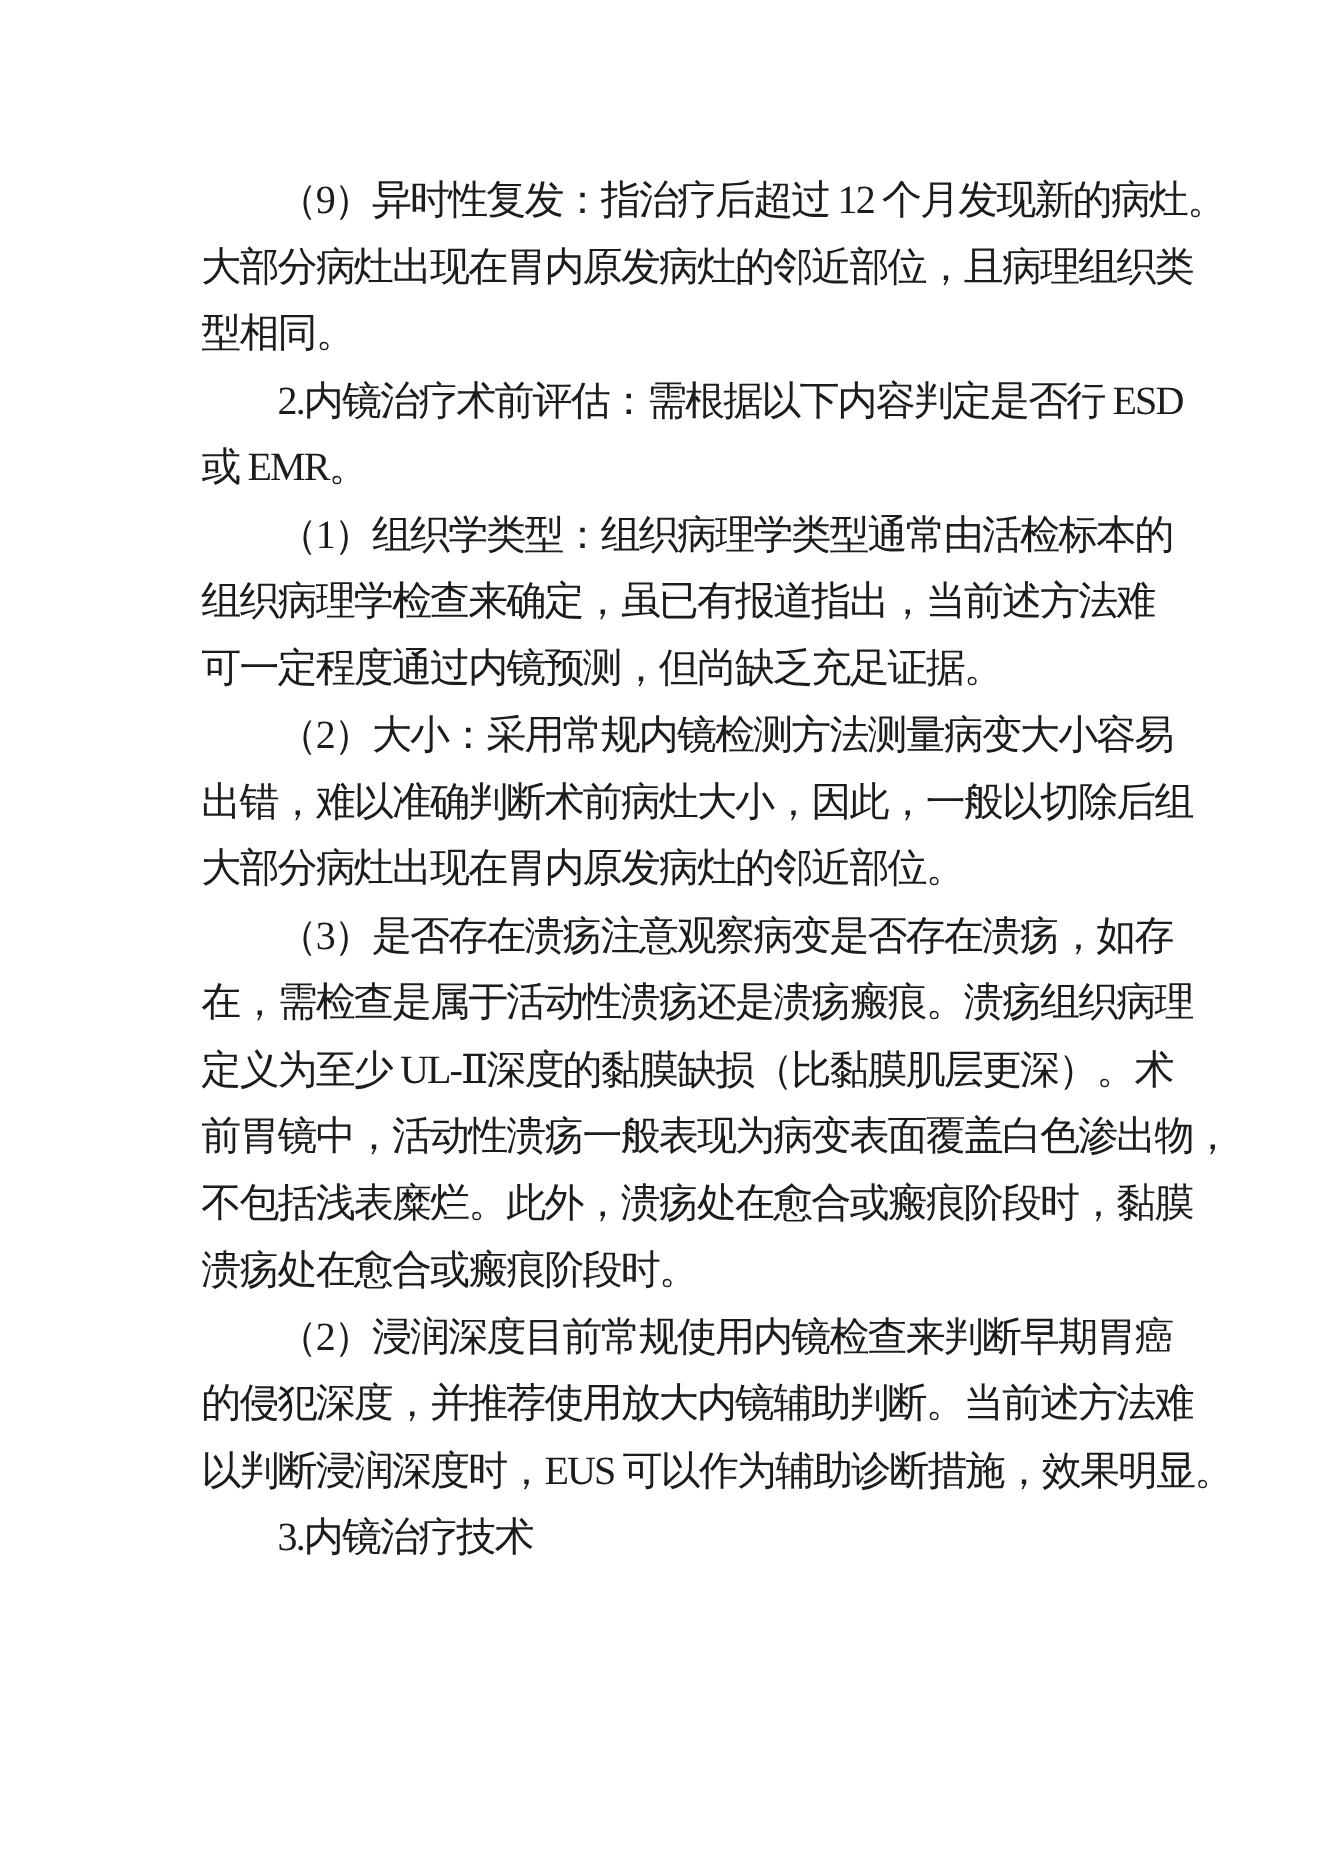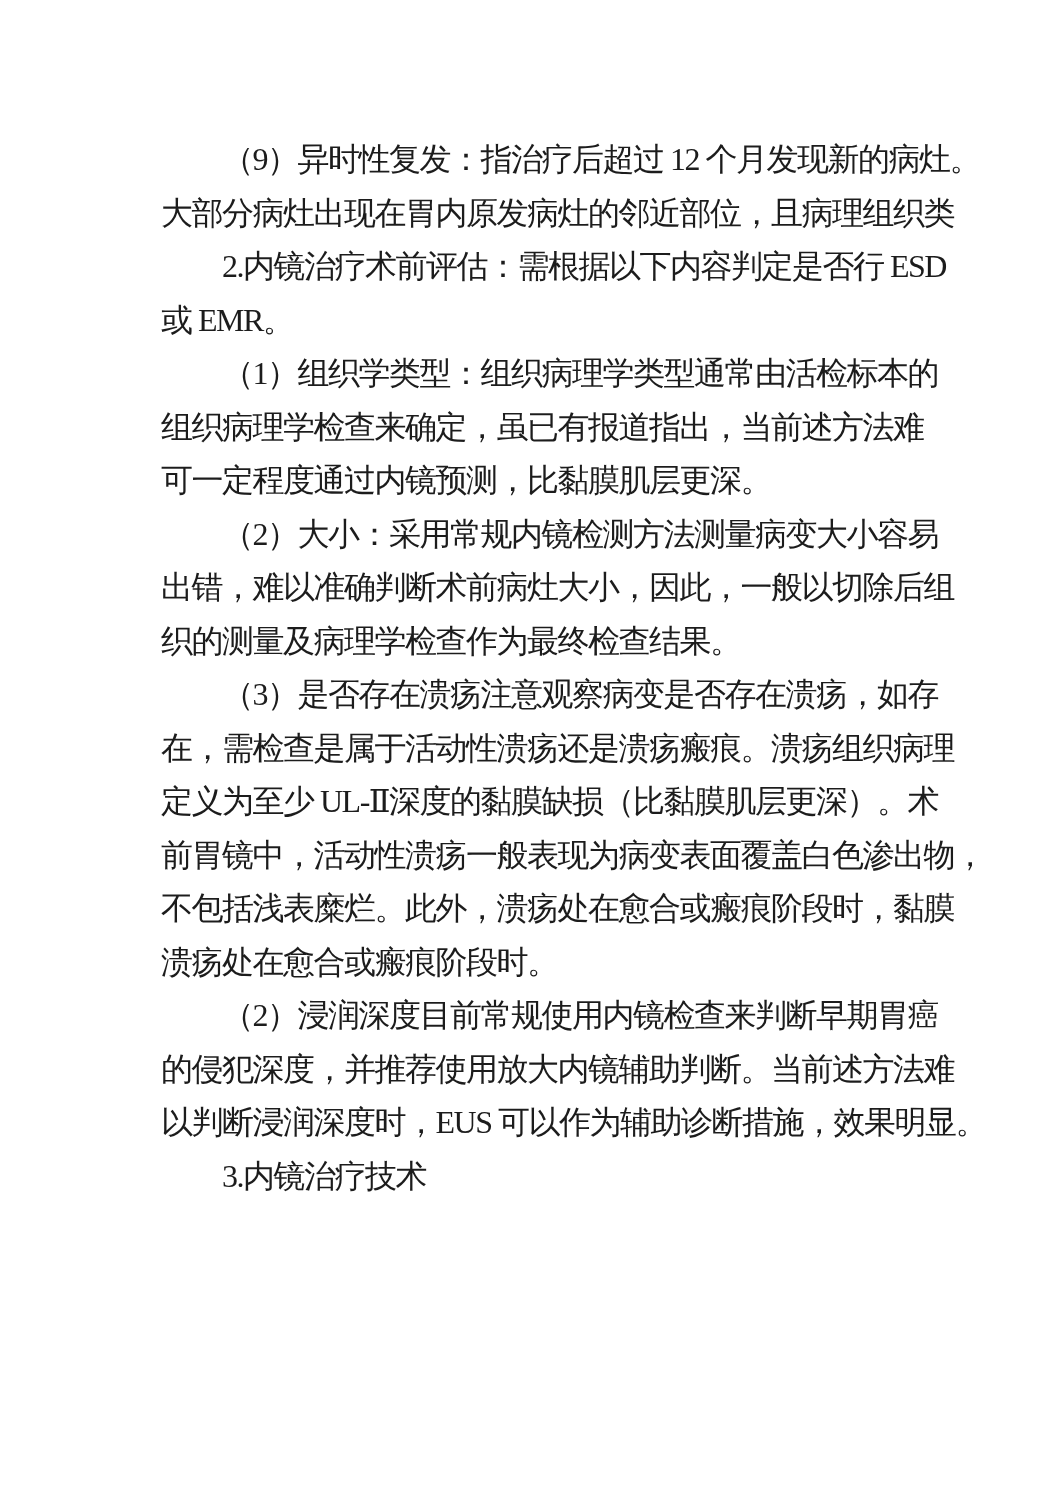--- a/index.html
+++ b/index.html
@@ -45,28 +45,29 @@
     color: #0369a1;
   }
 </style>
 </head>
 <body>
 
 <div class="page">
   <div class="textblock">
     <div class="line">　　（9）异时性复发：指治疗后超过 12 个月发现新的病灶。</div>
     <div class="line">大部分病灶出现在胃内原发病灶的邻近部位，且病理组织类</div>
+    <div class="line end">型相同。</div>
     <div class="line">　　2.内镜治疗术前评估：需根据以下内容判定是否行 ESD</div>
     <div class="line end">或 EMR。</div>
     <div class="line">　　（1）组织学类型：组织病理学类型通常由活检标本的</div>
     <div class="line">组织病理学检查来确定，虽已有报道指出，当前述方法难</div>
-    <div class="line end">可一定程度通过内镜预测，比黏膜肌层更深。</div>
+    <div class="line end">可一定程度通过内镜预测，但尚缺乏充足证据。</div>
     <div class="line">　　（2）大小：采用常规内镜检测方法测量病变大小容易</div>
     <div class="line">出错，难以准确判断术前病灶大小，因此，一般以切除后组</div>
-    <div class="line end">织的测量及病理学检查作为最终检查结果。</div>
+    <div class="line end">大部分病灶出现在胃内原发病灶的邻近部位。</div>
     <div class="line">　　（3）是否存在溃疡注意观察病变是否存在溃疡，如存</div>
     <div class="line">在，需检查是属于活动性溃疡还是溃疡瘢痕。溃疡组织病理</div>
     <div class="line">定义为至少 UL-Ⅱ深度的黏膜缺损（比黏膜肌层更深）。术</div>
     <div class="line">前胃镜中，活动性溃疡一般表现为病变表面覆盖白色渗出物，</div>
     <div class="line">不包括浅表糜烂。此外，溃疡处在愈合或瘢痕阶段时，黏膜</div>
     <div class="line end">溃疡处在愈合或瘢痕阶段时。</div>
     <div class="line">　　（2）浸润深度目前常规使用内镜检查来判断早期胃癌</div>
     <div class="line">的侵犯深度，并推荐使用放大内镜辅助判断。当前述方法难</div>
     <div class="line end">以判断浸润深度时，EUS 可以作为辅助诊断措施，效果明显。</div>
     <div class="line end">　　3.内镜治疗技术</div>

